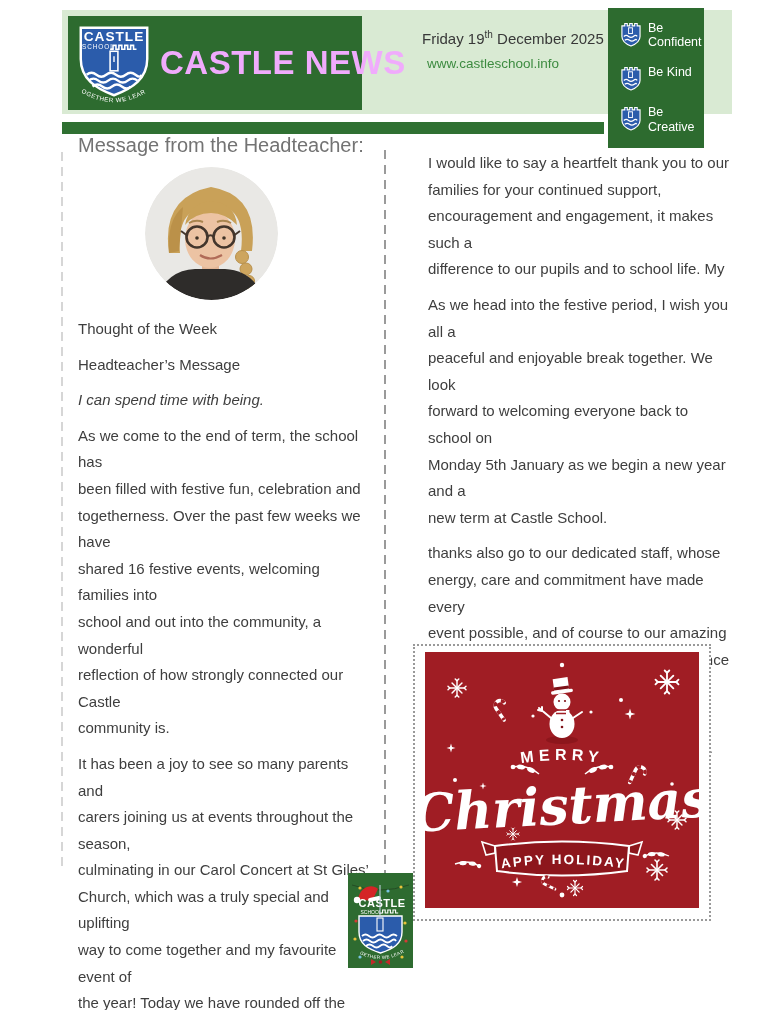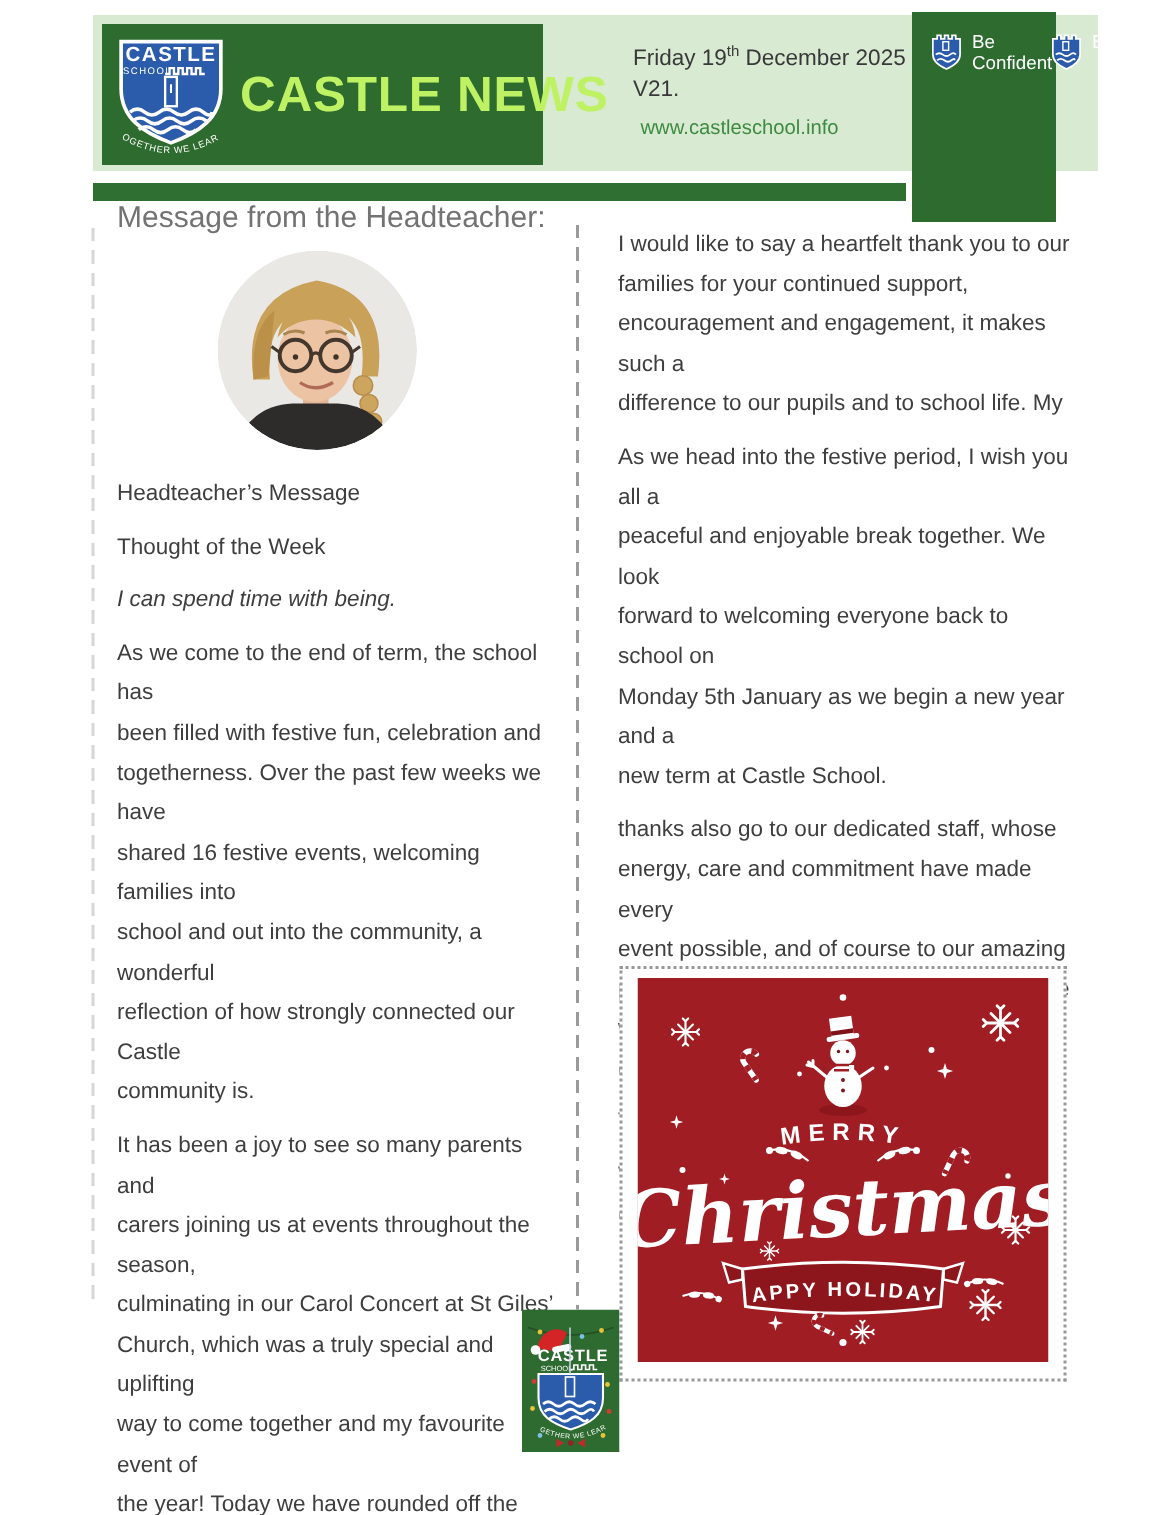--- a/index.html
+++ b/index.html
@@ -4,46 +4,46 @@
 <style>
   html,body{margin:0;padding:0;background:#fff;}
   .page{position:relative;width:780px;height:1010px;background:#ffffff;overflow:hidden;
         font-family:"Liberation Sans", sans-serif;}
 
   
   .band{position:absolute;left:62px;top:10px;width:670px;height:104px;background:#d9ead3;}
   .header-box{position:absolute;left:68px;top:16px;width:294px;height:94px;background:#2d6b2f;}
   .logo-svg{position:absolute;left:6px;top:3px;width:80px;height:88px;}
   .masthead-title{position:absolute;left:92px;top:0;height:94px;line-height:94px;
-        font-size:33px;font-weight:bold;color:#bef264;letter-spacing:.5px;white-space:nowrap;}
+        font-size:33px;font-weight:bold;color:#f0abfc;letter-spacing:.5px;white-space:nowrap;}
   .meta{position:absolute;left:398px;top:24px;color:#383838;font-size:15px;line-height:21px;margin-left:24px;}
   .meta sup{font-size:10px;}
   .website{display:block;margin-top:4px;margin-left:5px;color:#3d8b40;font-size:13.5px;text-decoration:none;cursor:pointer;}
   .values-box{position:absolute;left:608px;top:8px;width:96px;height:140px;background:#2d6b2f;
-        display:flex;flex-direction:row;justify-content:space-between;box-sizing:border-box;padding:13px 10px 14px 12px;}
+        display:flex;flex-direction:column;justify-content:space-between;box-sizing:border-box;padding:13px 10px 14px 12px;}
   .value-row{display:flex;align-items:flex-start;gap:7px;}
   .value-row svg{flex:0 0 auto;margin-top:1px;}
   .value-label{color:#ffffff;font-size:12.5px;line-height:1.15;width:52px;}
 
   
   .bar{position:absolute;left:62px;top:122px;width:542px;height:12px;background:#2f7032;}
   .article-heading{position:absolute;left:78px;top:134px;margin:0;font-size:20px;font-weight:400;color:#737373;}
 
   .divider-center{position:absolute;left:384px;top:150px;width:2px;height:723px;
         background:repeating-linear-gradient(to bottom,#9a9a9a 0 9px,transparent 9px 15px);}
   .divider-left{position:absolute;left:61px;top:152px;width:2px;height:716px;opacity:.35;
         background:repeating-linear-gradient(to bottom,#8a8a8a 0 9px,transparent 9px 15px);}
 
   
   .photo{position:absolute;left:145px;top:167px;width:133px;height:133px;border-radius:50%;overflow:hidden;}
 
   
   .col{position:absolute;color:#3e3e3e;font-size:15px;line-height:26.6px;}
   .col-left{left:78px;top:316px;width:292px;}
-  .col-right{left:412px;top:150px;width:302px;}
+  .col-right{left:428px;top:150px;width:302px;}
   .col p{margin:0 0 9px 0;white-space:pre-line;}
   .col p.italic{font-style:italic;}
   .col p.no-gap{margin-bottom:0;}
 
   
   .card-frame{position:absolute;left:413px;top:644px;width:298px;height:277px;
         border:2px dotted #999;box-sizing:border-box;background:#fff;}
   .card-svg{position:absolute;left:425px;top:652px;width:274px;height:256px;}
 
   
@@ -72,21 +72,20 @@
         </defs>
       <text font-size="6.3" fill="#ffffff" letter-spacing=".6">
         <textPath href="#mottoArc" startOffset="50%" text-anchor="middle">TOGETHER WE LEARN</textPath>
       </text>
     </svg>
     <div class="masthead-title">CASTLE NEWS</div>
   </div>
 
   <div class="meta">
     <div><span>Friday 19</span><sup>th</sup><span> December 2025</span></div>
-    <div>V21.</div>
     <a class="website">www.castleschool.info</a>
   </div>
 
   <div class="values-box">
     <div class="value-row">
       <svg width="21" height="25" viewBox="0 0 22 26">
         <path d="M2 4 h3 v-2.5 h2.6 v2.5 h2.6 v-2.5 h2.6 v2.5 h2.6 v-2.5 h2.6 v2.5 h3 v11 c0 5 -4.5 8 -9.5 10 c-5 -2 -9.5 -5 -9.5 -10 Z" fill="#2b5cab" stroke="#ffffff" stroke-width="1.2"></path>
         <rect x="9" y="6" width="4" height="6" fill="none" stroke="#ffffff" stroke-width="1"></rect>
         <path d="M4 15 q2.5 -2 5 0 t5 0 t4 0" fill="none" stroke="#ffffff" stroke-width="1.3"></path>
         <path d="M5 19 q2.5 -2 5 0 t5 0 t2 0" fill="none" stroke="#ffffff" stroke-width="1.3"></path>
@@ -144,22 +143,22 @@
         <circle cx="52" cy="71" r="1.8" fill="#3f3226"></circle>
         <circle cx="79" cy="71" r="1.8" fill="#3f3226"></circle>
         <path d="M44 56 q7 -4 14 -1 M72 55 q7 -3 14 1" fill="none" stroke="#a9854f" stroke-width="2"></path>
         <path d="M55 88 Q65 95 77 88" fill="none" stroke="#b06b57" stroke-width="2.2"></path>
         <path d="M10 133 q12 -30 40 -31 l30 0 q28 1 40 31 Z" fill="#2e2c2a"></path>
       </g>
     </svg>
   </div>
 
   <div class="col col-left">
+    <p>Thought of the Week</p>
     <p>Headteacher’s Message</p>
-    <p>Thought of the Week</p>
     <p class="italic">I can spend time with being.</p>
     <p>As we come to the end of term, the school has
 been filled with festive fun, celebration and
 togetherness. Over the past few weeks we have
 shared 16 festive events, welcoming families into
 school and out into the community, a wonderful
 reflection of how strongly connected our Castle
 community is.</p>
     <p>It has been a joy to see so many parents and
 carers joining us at events throughout the season,

